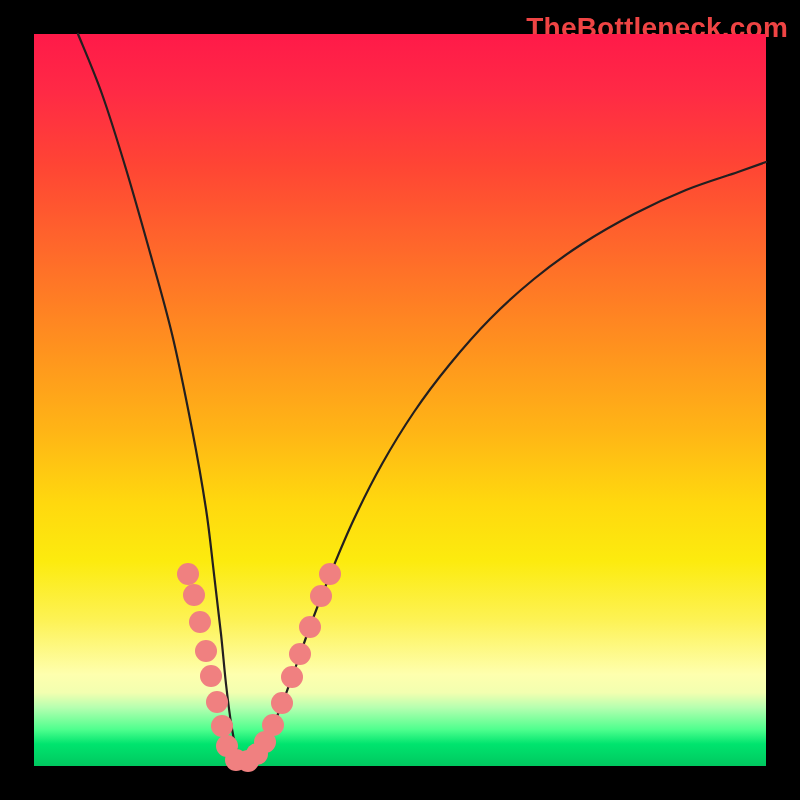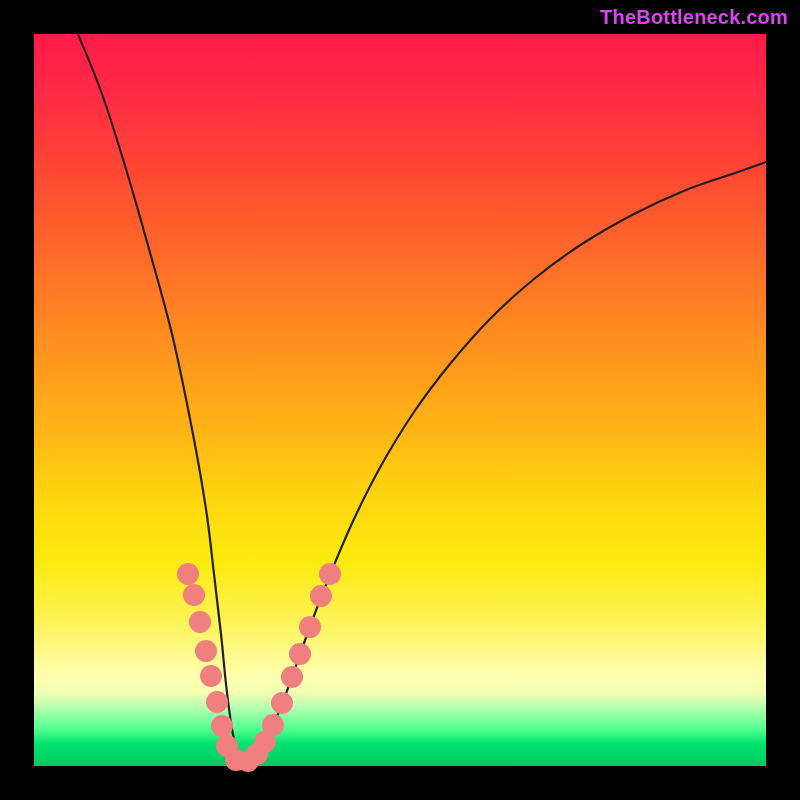--- a/index.html
+++ b/index.html
@@ -40,25 +40,25 @@
       #feffae 87.5%,
       #f2ffb0 90%,
       #b6ffb0 92%,
       #4fff8e 95%,
       #00e46e 97%,
       #00c85f 100%
     );
   }
   .watermark {
     position: absolute;
-    top: 6px;
+    top: 12px;
     right: 12px;
-    font-size: 20px;
+    font-size: 28px;
     font-weight: 600;
-    color: #d946ef;
+    color: #ef4444;
     letter-spacing: 0.2px;
     user-select: none;
   }
   svg.curve {
     position: absolute;
     left: 0;
     top: 0;
     width: 732px;
     height: 732px;
     overflow: visible;

